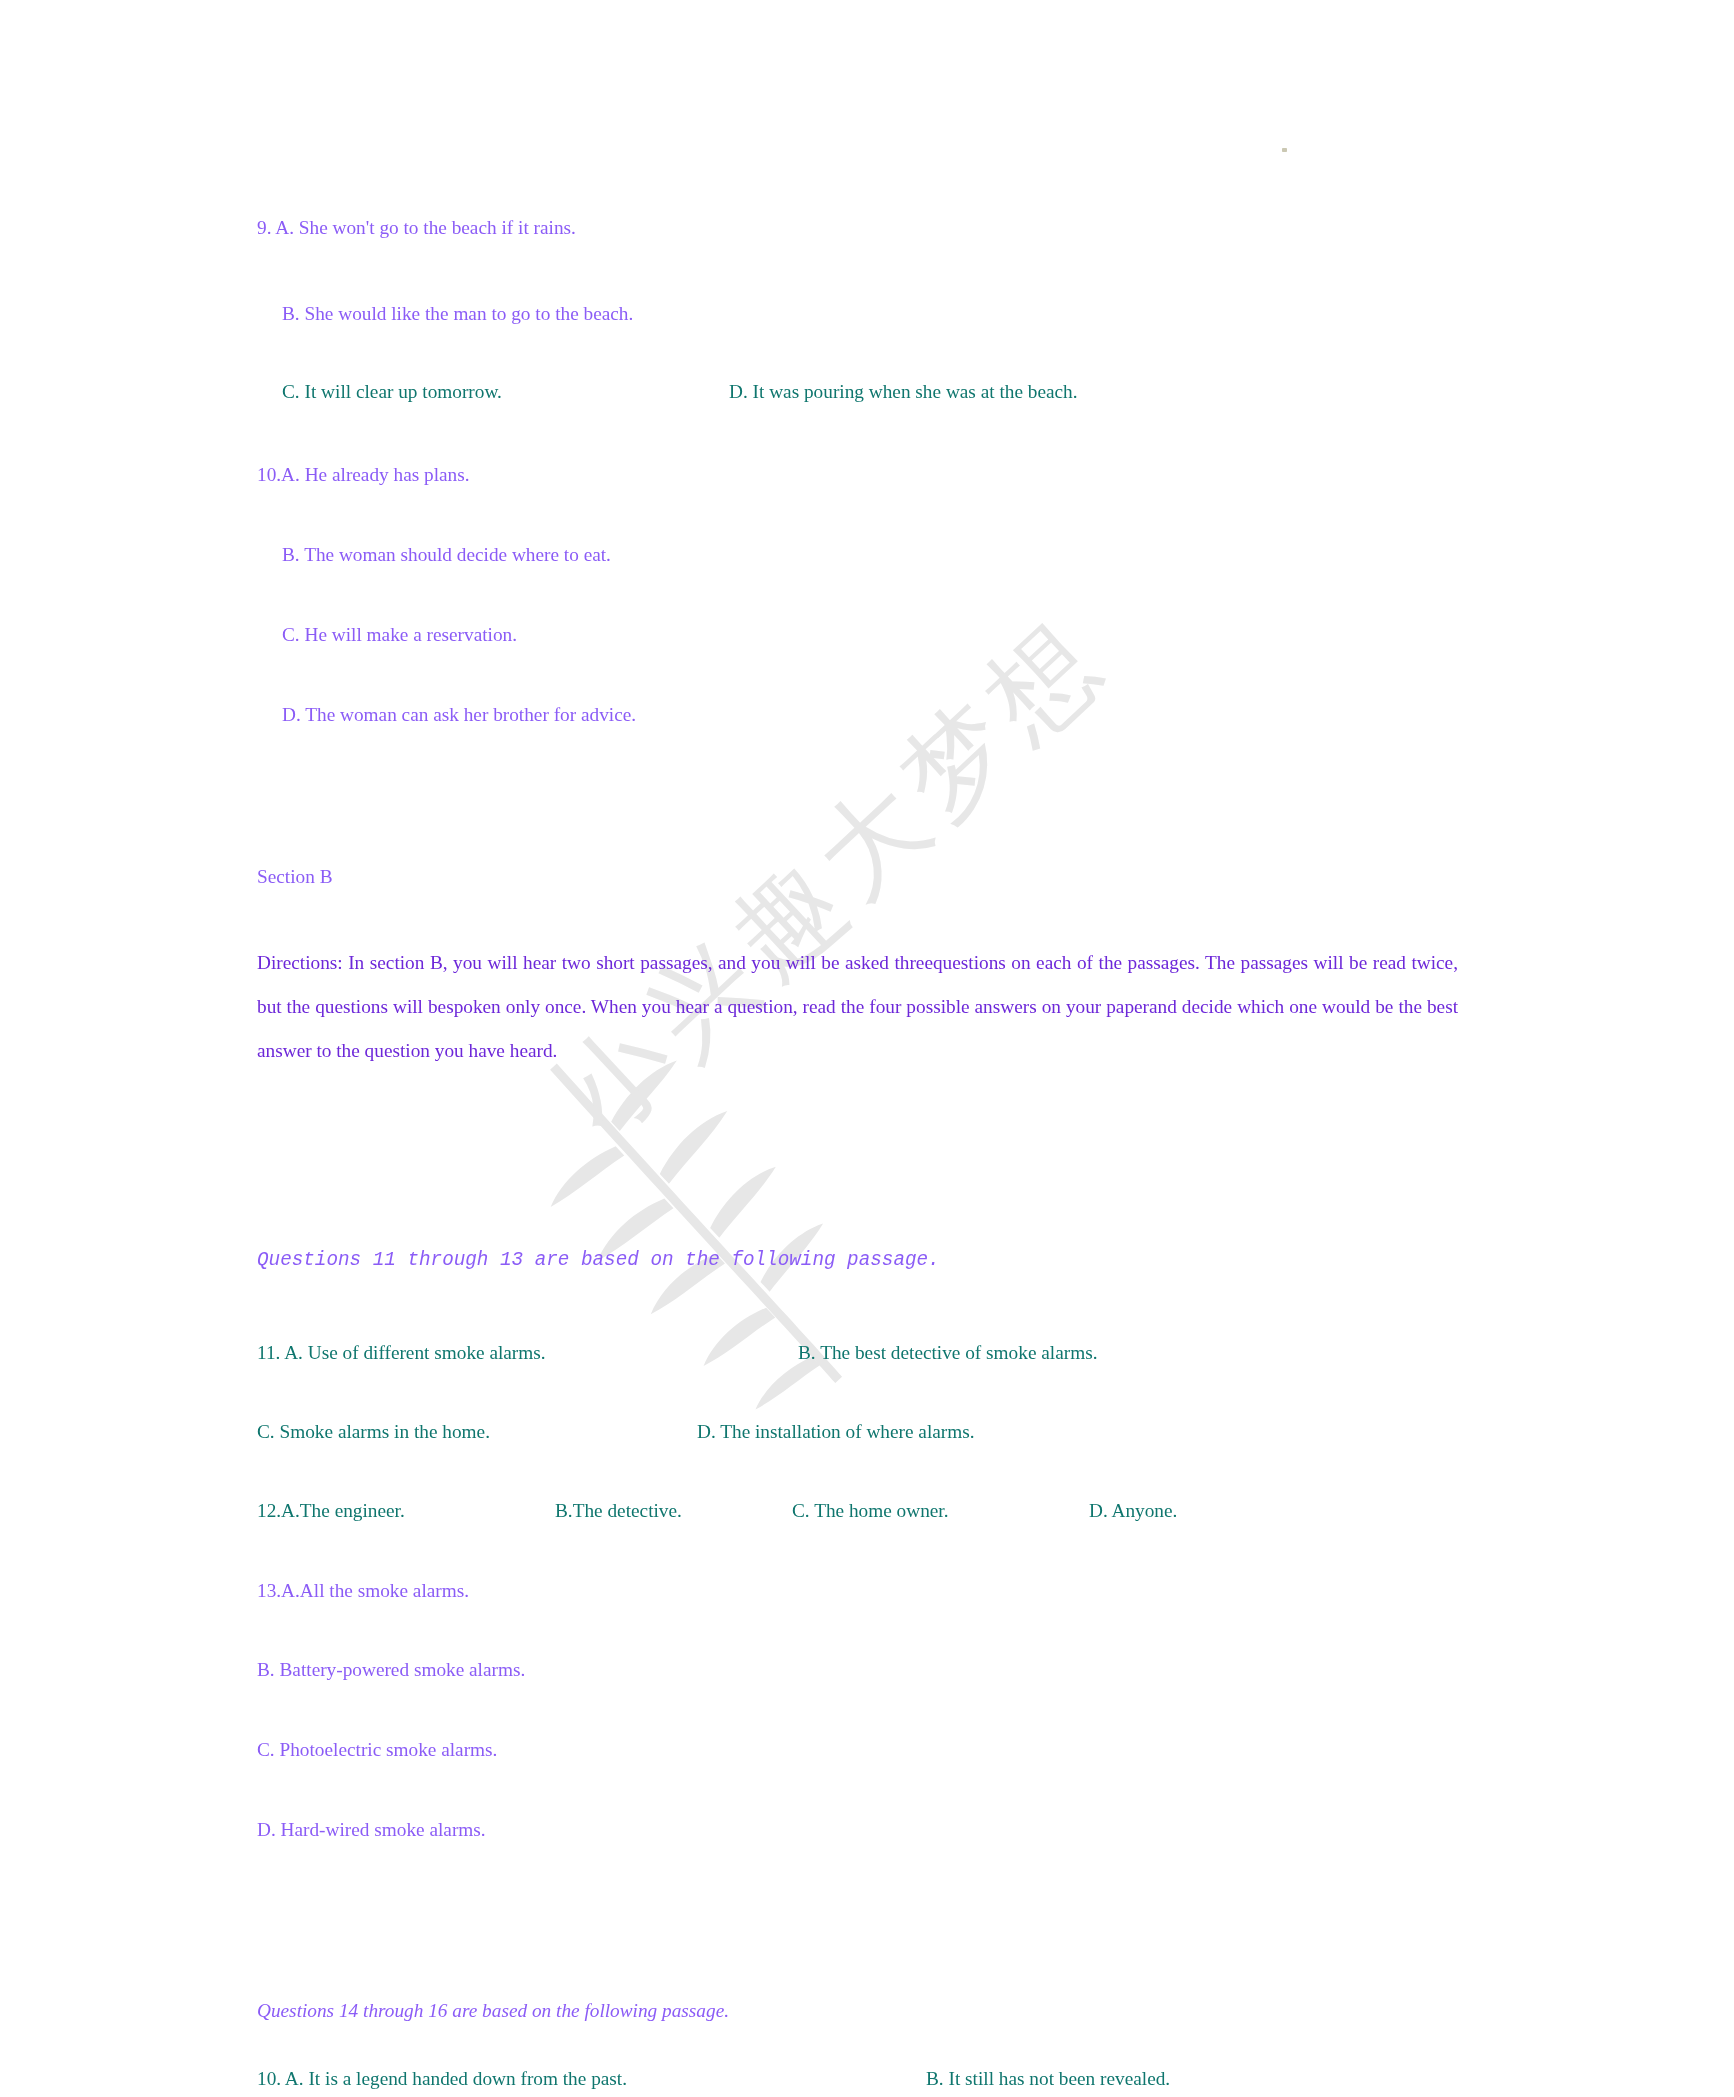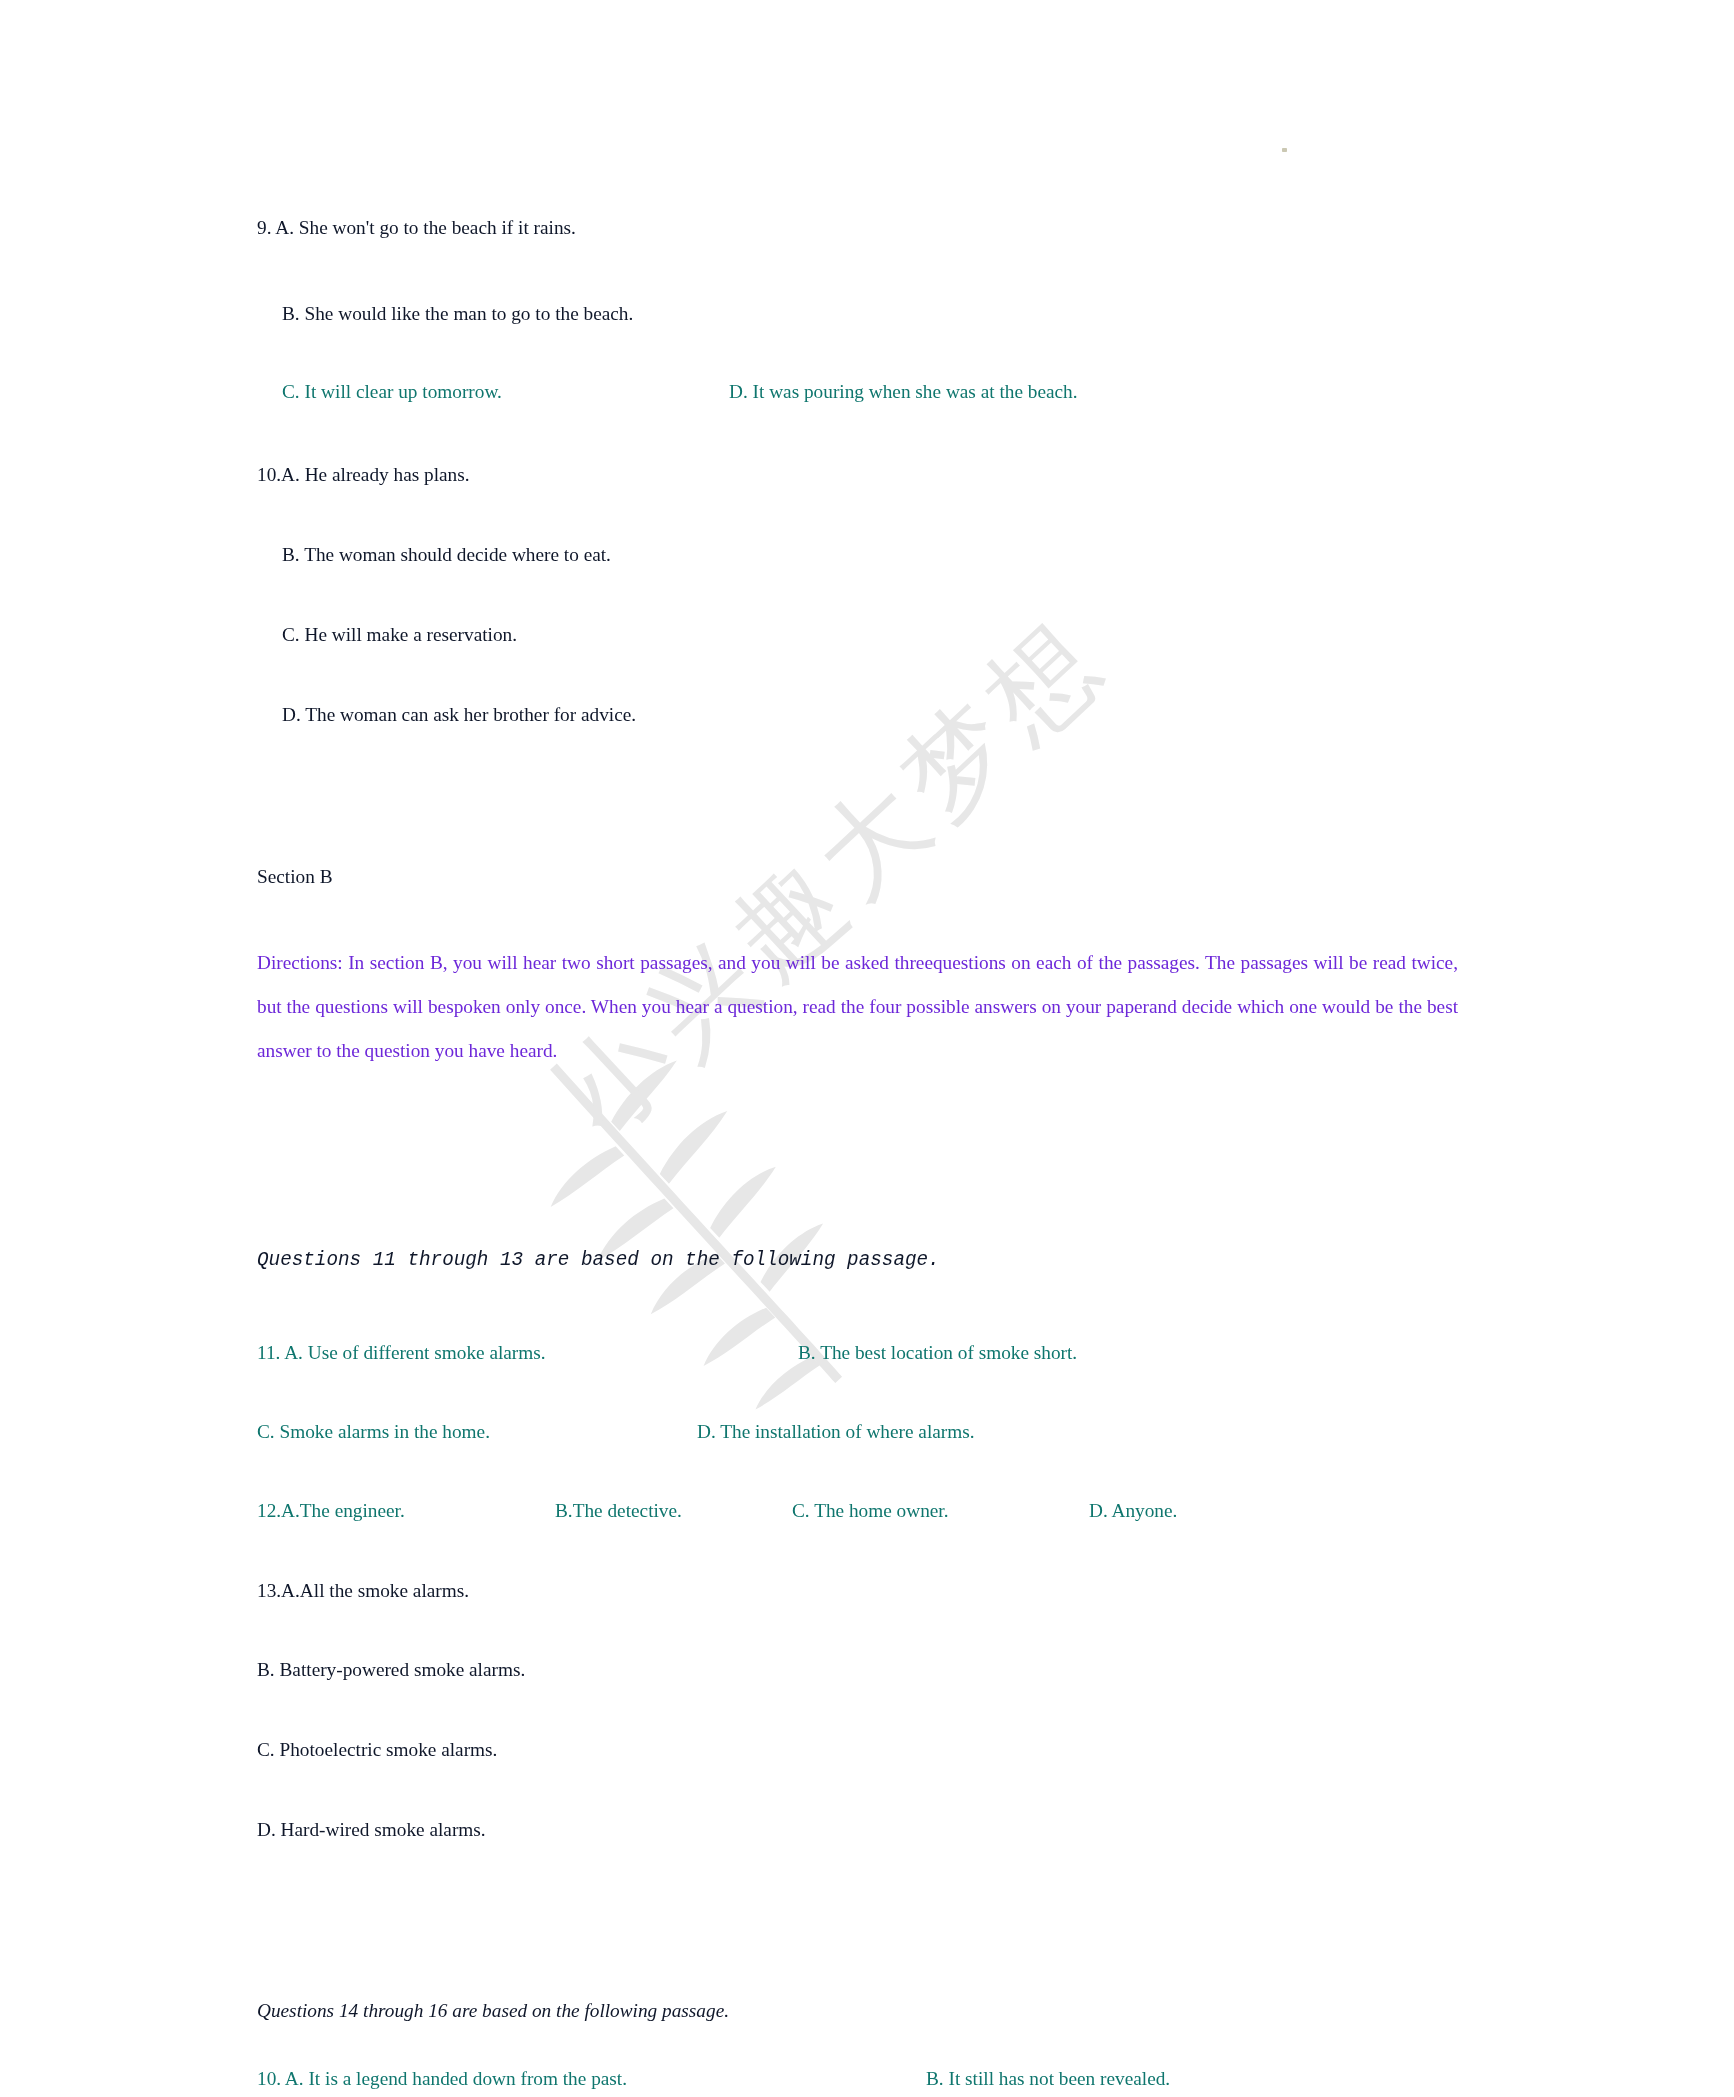--- a/index.html
+++ b/index.html
@@ -68,21 +68,21 @@
     width: 1734px;
     height: 2452px;
     z-index: 2;
   }
 
   .line {
     position: absolute;
     font-size: 19.3px;
     line-height: 24px;
     white-space: pre;
-    color: #0f172a;
+    color: #8b5cf6;
   }
   .para {
     position: absolute;
     font-size: 19.3px;
     line-height: 44px;
     color: #6d28d9;
     text-align: justify;
     text-justify: inter-word;
   }
   .ital {
@@ -151,21 +151,21 @@
     <div class="line" style="left:282px; top:703px;">D. The woman can ask her brother for advice.</div>
 
     <div class="line" style="left:257px; top:865px;">Section B</div>
 
     <div class="para" style="left:257px; top:941px; width:1201px;">Directions: In section B, you will hear two short passages, and you will be asked threequestions on each of the passages. The passages will be read twice, but the questions will bespoken only once. When you hear a question, read the four possible answers on your paperand decide which one would be the best answer to the question you have heard.</div>
 
     <div class="line ital" style="left:257px; top:1248px;font-family:Liberation Mono, monospace;">Questions 11 through 13 are based on the following passage.</div>
 
     <div class="col2" style="left:257px; top:1341px;">11. A. Use of different smoke alarms.</div>
 
-    <div class="col2" style="left:798px; top:1341px;">B. The best location of smoke short.</div>
+    <div class="col2" style="left:798px; top:1341px;">B. The best detective of smoke alarms.</div>
 
     <div class="col2" style="left:257px; top:1420px;">C. Smoke alarms in the home.</div>
 
     <div class="col2" style="left:697px; top:1420px;">D. The installation of where alarms.</div>
 
     <div class="col2" style="left:257px; top:1499px;">12.A.The engineer.</div>
 
     <div class="col2" style="left:555px; top:1499px;">B.The detective.</div>
 
     <div class="col2" style="left:792px; top:1499px;">C. The home owner.</div>

